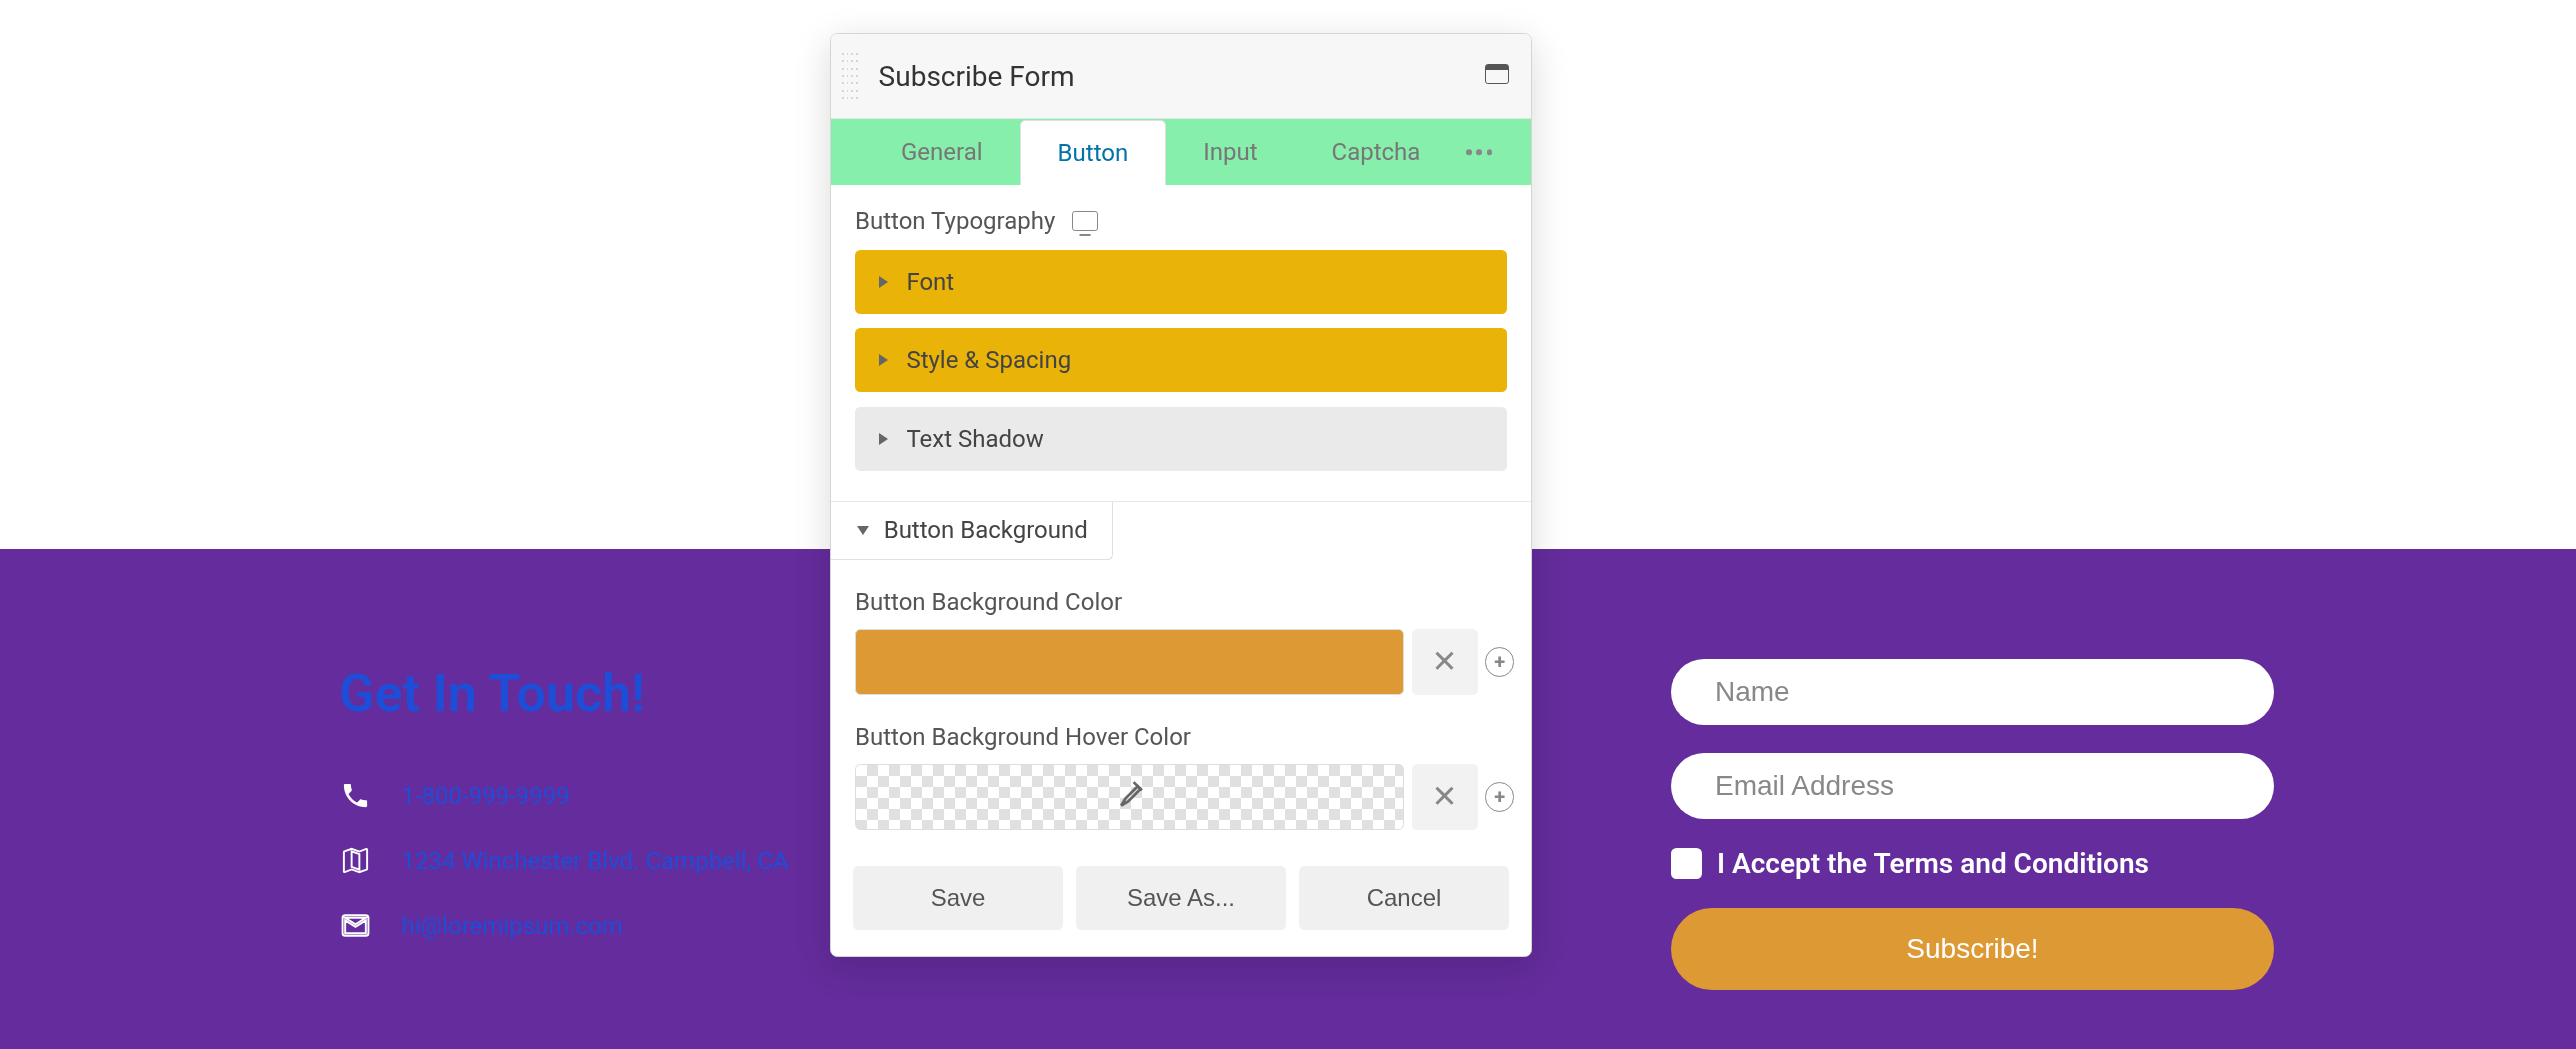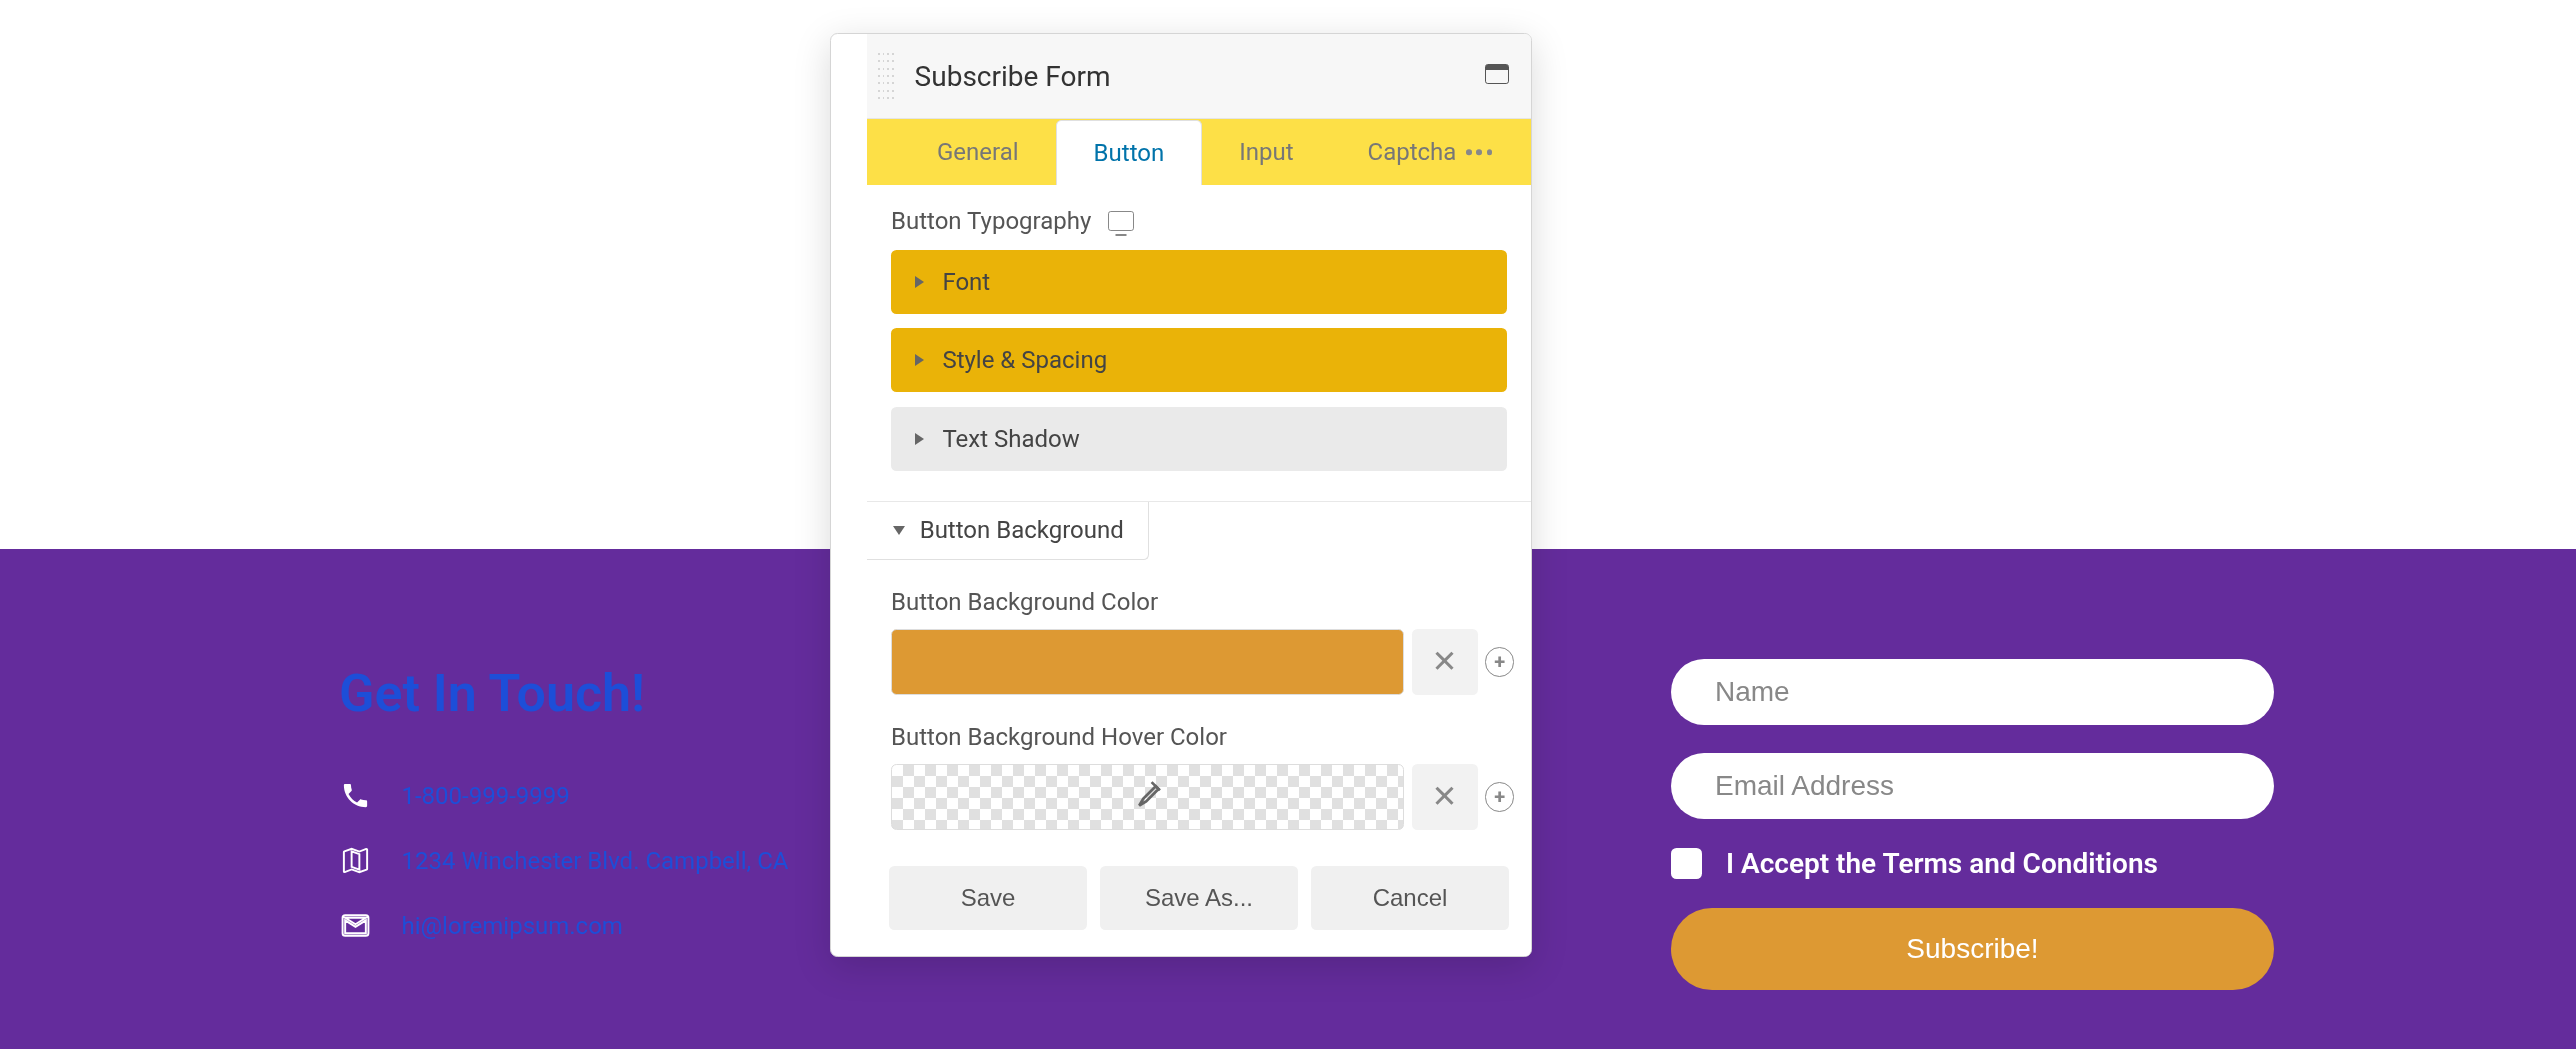--- a/index.html
+++ b/index.html
@@ -84,21 +84,21 @@
       color: #888;
     }
     
     .form-input::placeholder {
       color: #888888;
     }
     
     .terms-row {
       display: flex;
       align-items: center;
-      gap: 24px;
+      gap: 15px;
       margin-bottom: 28px;
     }
     
     .terms-checkbox {
       width: 31px;
       height: 31px;
       border-radius: 5.5px;
       background: #ffffff;
       border: none;
       appearance: none;
@@ -130,21 +130,20 @@
       top: 33px;
       width: 702px;
       height: 924px;
       background: #ffffff;
       border: 0.9px solid #d5d5d5;
       border-radius: 7.4px;
       box-shadow: 0 9.2px 37px rgba(0,0,0,0.15);
       display: flex;
       flex-direction: column;
       overflow: hidden;
-      padding-left: 36px;
     }
     
     .panel-header {
       height: 85px;
       background: #f7f7f7;
       display: flex;
       align-items: center;
       padding: 0 22px 0 11px;
       border-bottom: 0.9px solid #e5e5e5;
       position: relative;
@@ -184,21 +183,21 @@
     .window-icon::before {
       content: '';
       display: block;
       height: 5.5px;
       background: #555;
       border-radius: 0.9px 0.9px 0 0;
     }
     
     .tabs-row {
       height: 66px;
-      background: #fde047;
+      background: #86efac;
       display: flex;
       align-items: flex-end;
       padding: 0 33px;
       gap: 0;
       position: relative;
     }
     
     .tab {
       padding: 0 37px;
       height: 66px;

